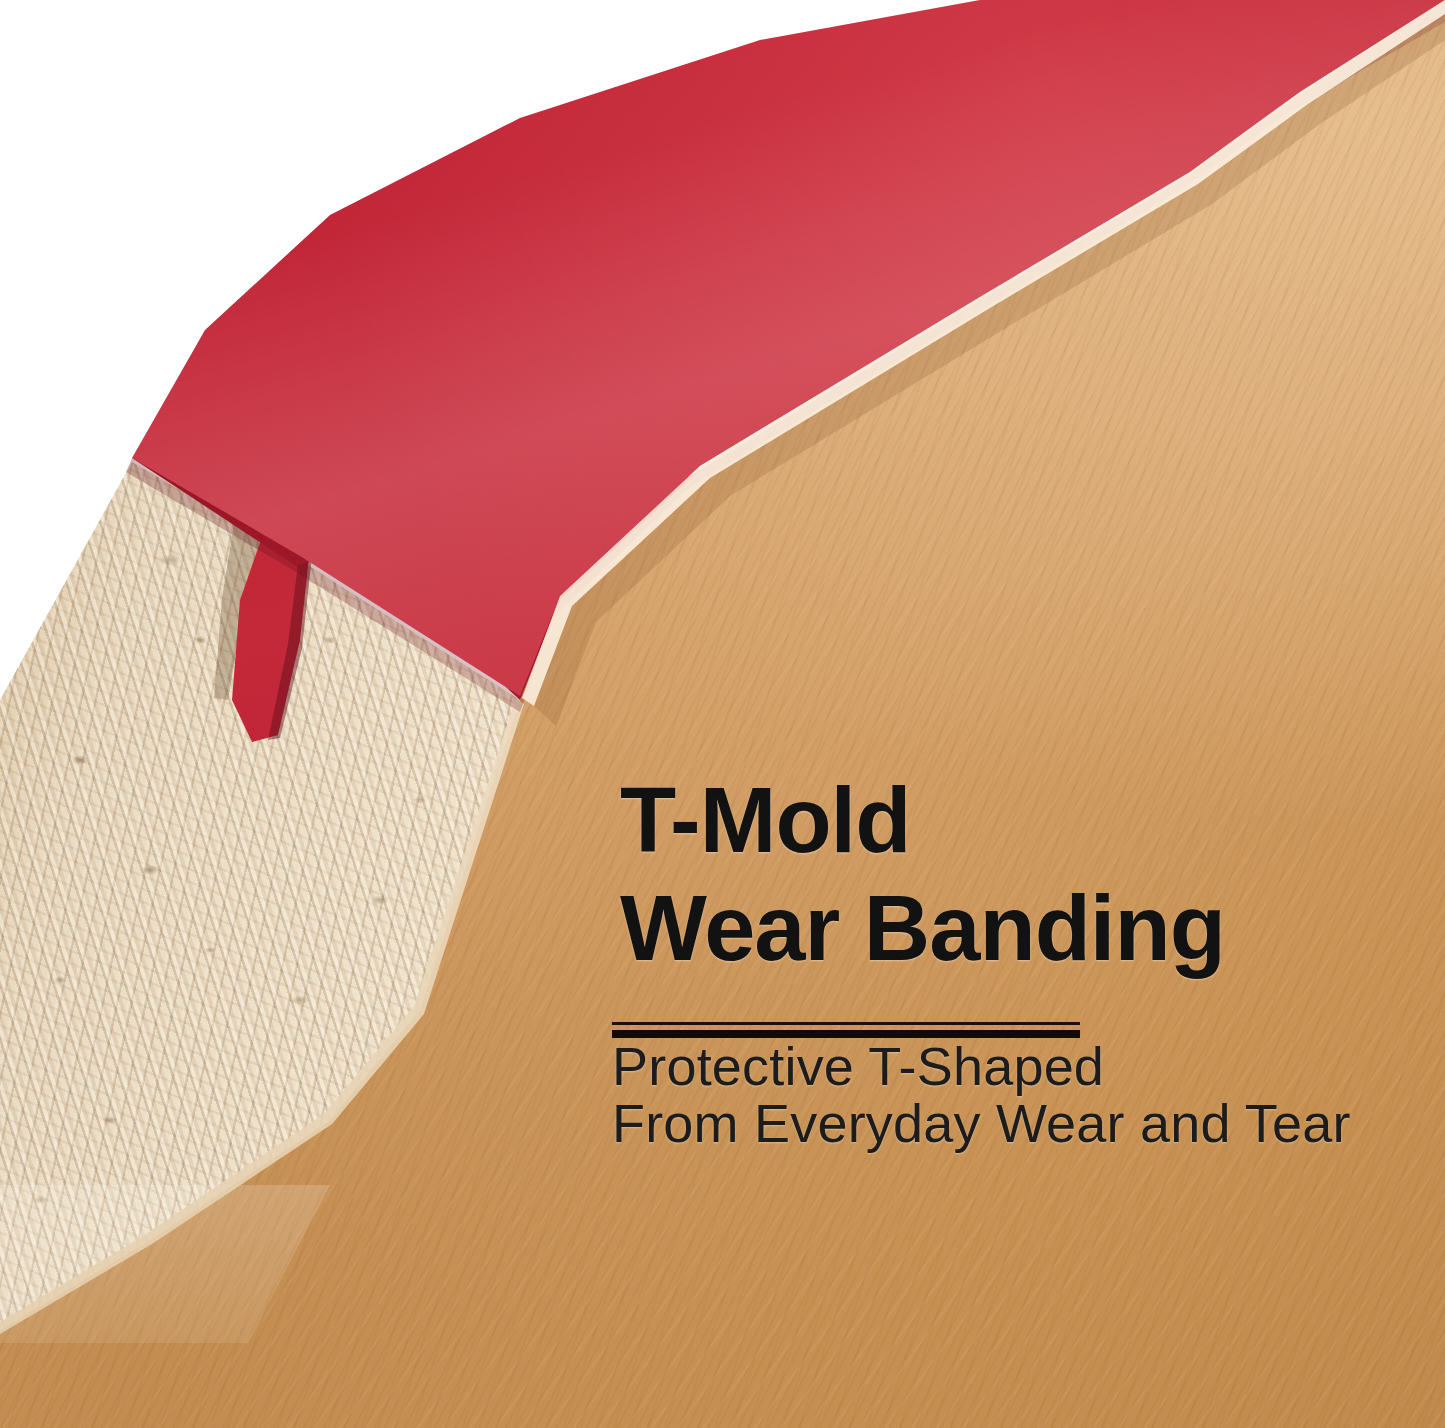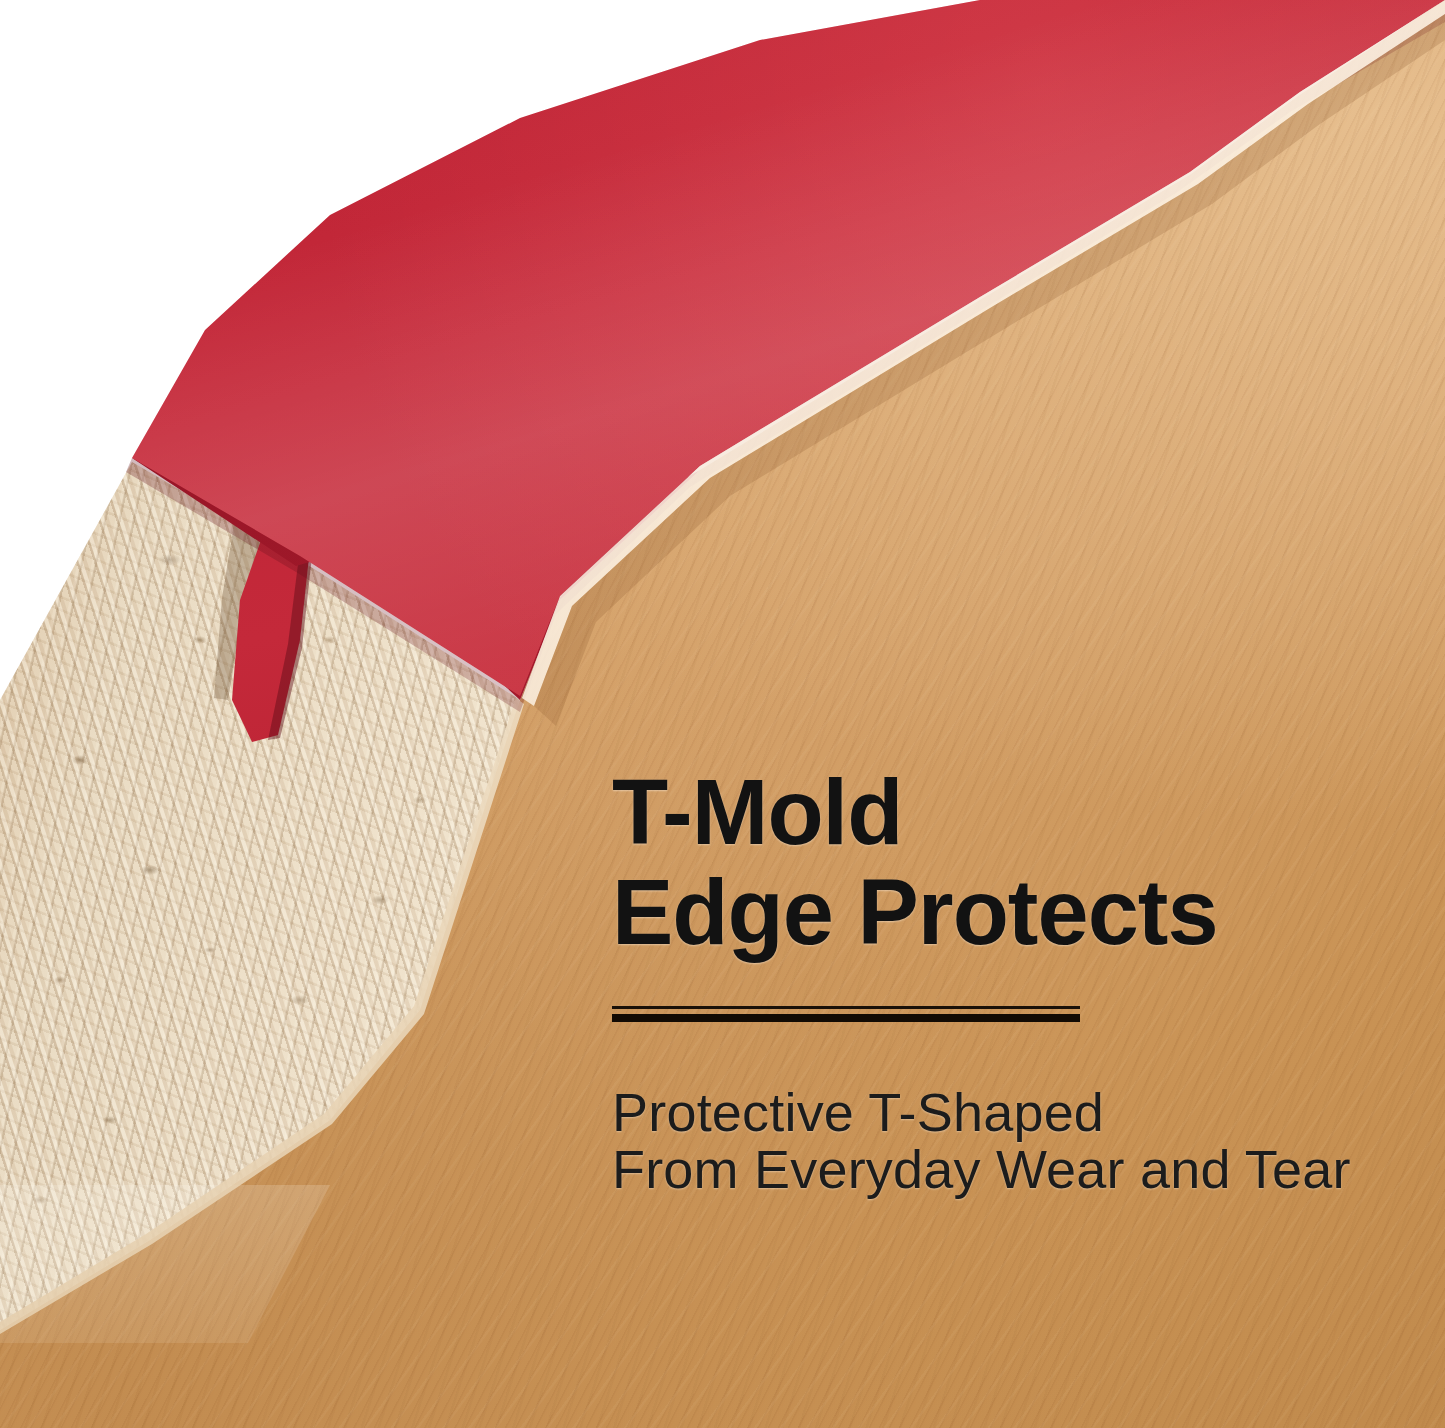--- a/index.html
+++ b/index.html
@@ -214,29 +214,29 @@
                       596px 622px, 730px 496px, 1006px 328px, 1212px 204px,
                       1320px 124px, 1445px 40px);
     background:linear-gradient(150deg, rgba(130,78,36,.28), rgba(130,78,36,.10));
     pointer-events:none;
   }
 
   
   .text-block{ position:absolute; left:612px; top:762px; width:760px; }
   .headline{
     font-size:92px; font-weight:bold; line-height:100px;
-    color:#121212; letter-spacing:-1px; margin:0;
+    color:#121212; letter-spacing:-1px; margin:8px;
     text-shadow:0 1px 2px rgba(255,246,232,.45);
   }
   .divider{ margin-top:44px; width:468px; }
   .divider .rule-thin{ height:3px; background:#1A1108; }
   .divider .rule-gap{ height:5px; }
   .divider .rule-thick{ height:8px; background:#120B04; }
   .subcopy{
-    margin-top:62px; font-size:54px; line-height:57px;
+    font-size:54px; line-height:57px;
     font-weight:normal; color:#1C1C1C; letter-spacing:.2px;
     text-shadow:0 1px 2px rgba(255,246,232,.40);
   }
   .subcopy div{ white-space:nowrap; }
 </style>
 </head>
 <body>
 
 <div id="stage">
 
@@ -256,21 +256,21 @@
   <div class="tmold-tongue-shadow"></div>
   <div class="tmold-flange"></div>
   <div class="tmold-cap"></div>
   <div class="tmold-sheen"></div>
   <div class="tmold-crease"></div>
   <div class="band-edge-light"></div>
   <div class="band-drop-shadow"></div>
 
   <div class="text-block">
     <div class="headline">T-Mold</div>
-    <div class="headline">Edge Protects</div>
+    <div class="headline">Wear Banding</div>
 
     <div class="divider">
       <div class="rule-thin"></div>
       <div class="rule-gap"></div>
       <div class="rule-thick"></div>
     </div>
 
     <div class="subcopy">
       <div>Protective T-Shaped</div>
       <div>From Everyday Wear and Tear</div>

